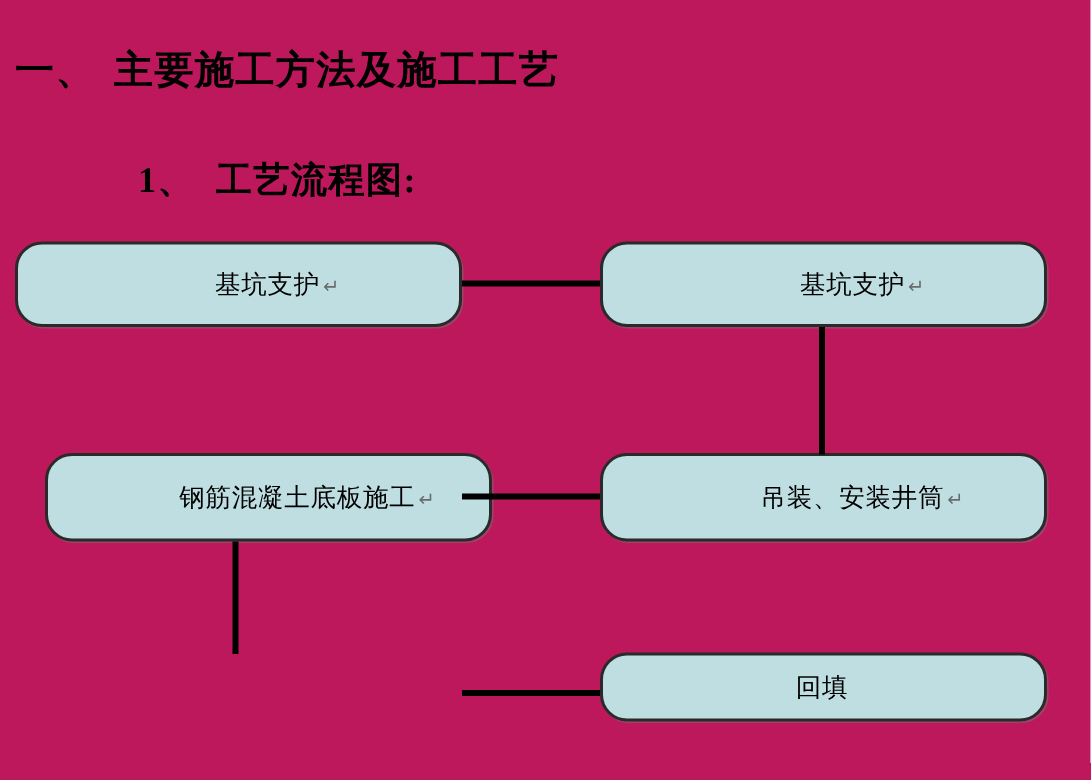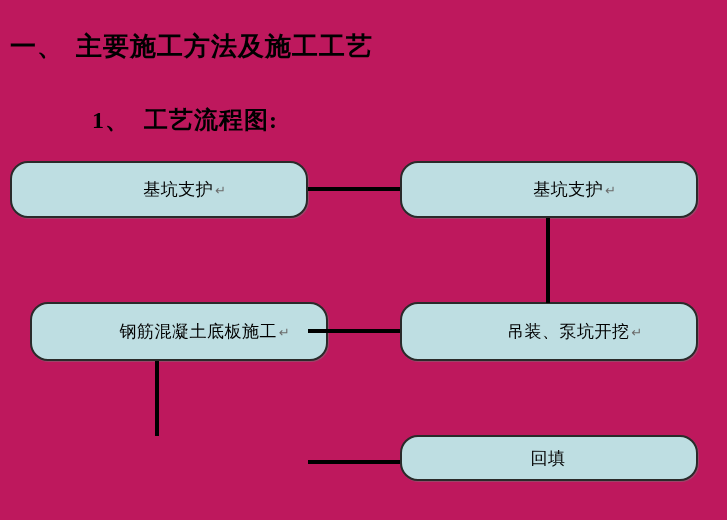--- a/index.html
+++ b/index.html
@@ -113,21 +113,21 @@
 
     <div class="node n2 shift">
       <span class="txt"><span>基坑支护</span><span class="mark">↵</span></span>
     </div>
 
     <div class="node n3 shift">
       <span class="txt"><span>钢筋混凝土底板施工</span><span class="mark">↵</span></span>
     </div>
 
     <div class="node n4 shift">
-      <span class="txt"><span>吊装、泵坑开挖</span><span class="mark">↵</span></span>
+      <span class="txt"><span>吊装、安装井筒</span><span class="mark">↵</span></span>
     </div>
 
 
     <div class="node n6">
       <span class="txt"><span>回填</span><span class="mark"></span></span>
     </div>
 
     <div class="connector c-h1"></div>
     <div class="connector c-v1"></div>
     <div class="connector c-h2"></div>

